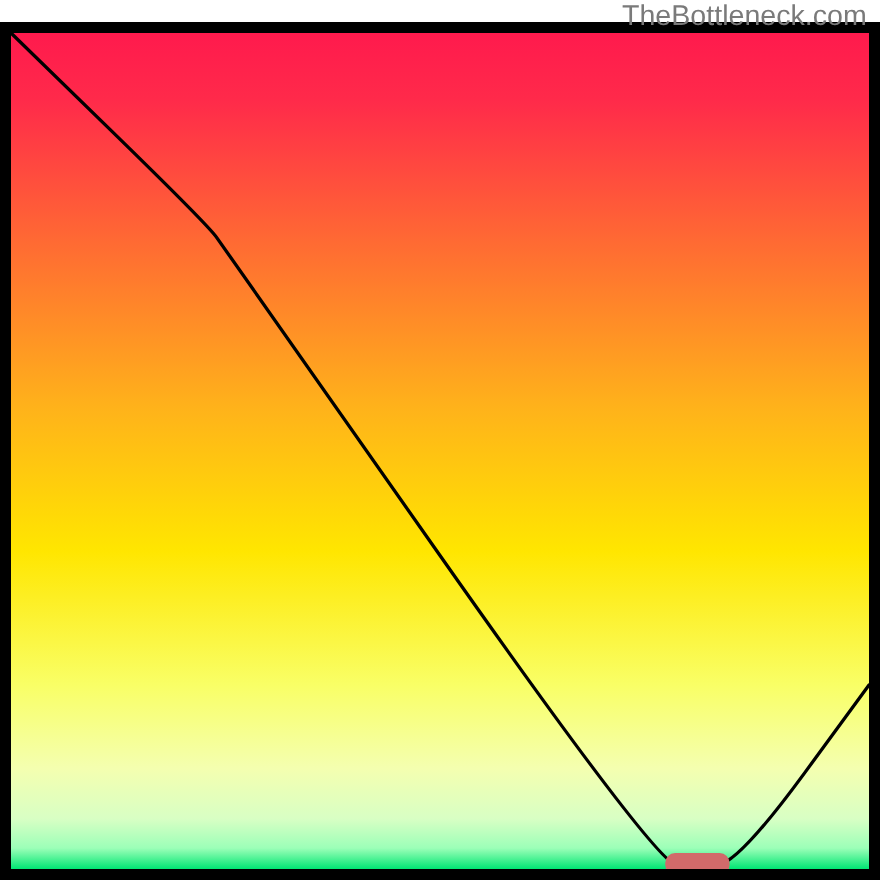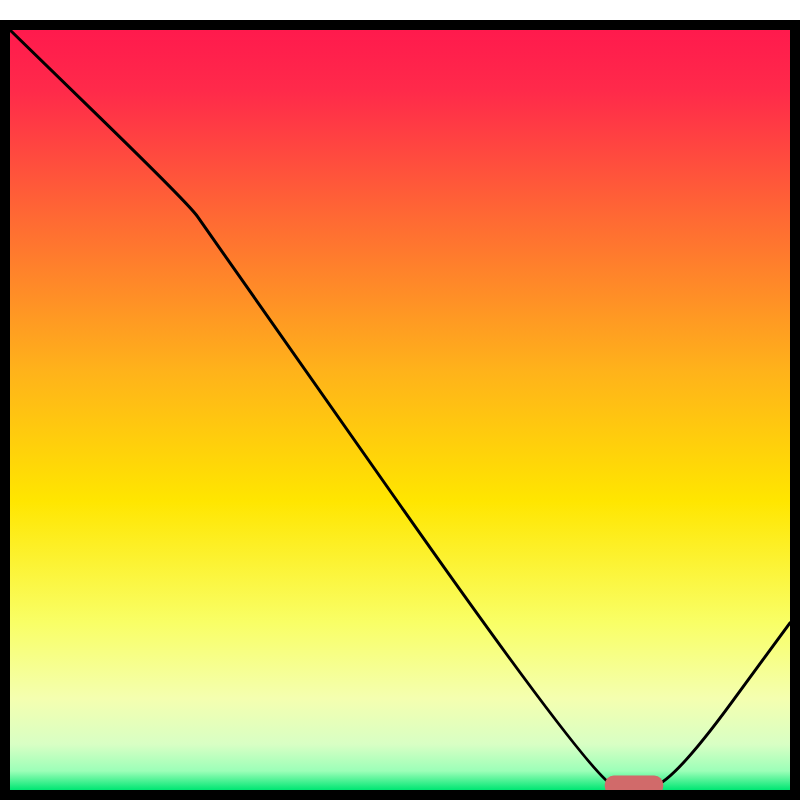--- a/index.html
+++ b/index.html
@@ -51,13 +51,14 @@
 
     <rect id="plot-bg" fill="url(#bg-grad)" x="10" y="30" width="780" height="760"></rect>
 
     <path id="curve" fill="none" stroke="#000" stroke-width="3" stroke-linejoin="round" stroke-linecap="round" d="M 10 30 Q 10 30 99.7 117.39999999999999 Q 189.4 204.79999999999998 197.2 216.2 Q 205 227.6 400 505 Q 595 782.4 614.5 786.2 Q 634 790 653.5 786.2 Q 673 782.4 731.5 702.6 T 790 622.8000000000001"></path>
 
     <rect id="marker" rx="9" ry="9" fill="#d16a6a" x="604.75" y="775.56" width="58.5" height="19.75999999999999"></rect>
 
     <rect id="plot-border" fill="none" stroke="#000" x="5" y="25" width="790" height="770" stroke-width="10"></rect>
   </svg>
 
+  <div class="watermark">TheBottleneck.com</div>
 </div>
 
 </body></html>

